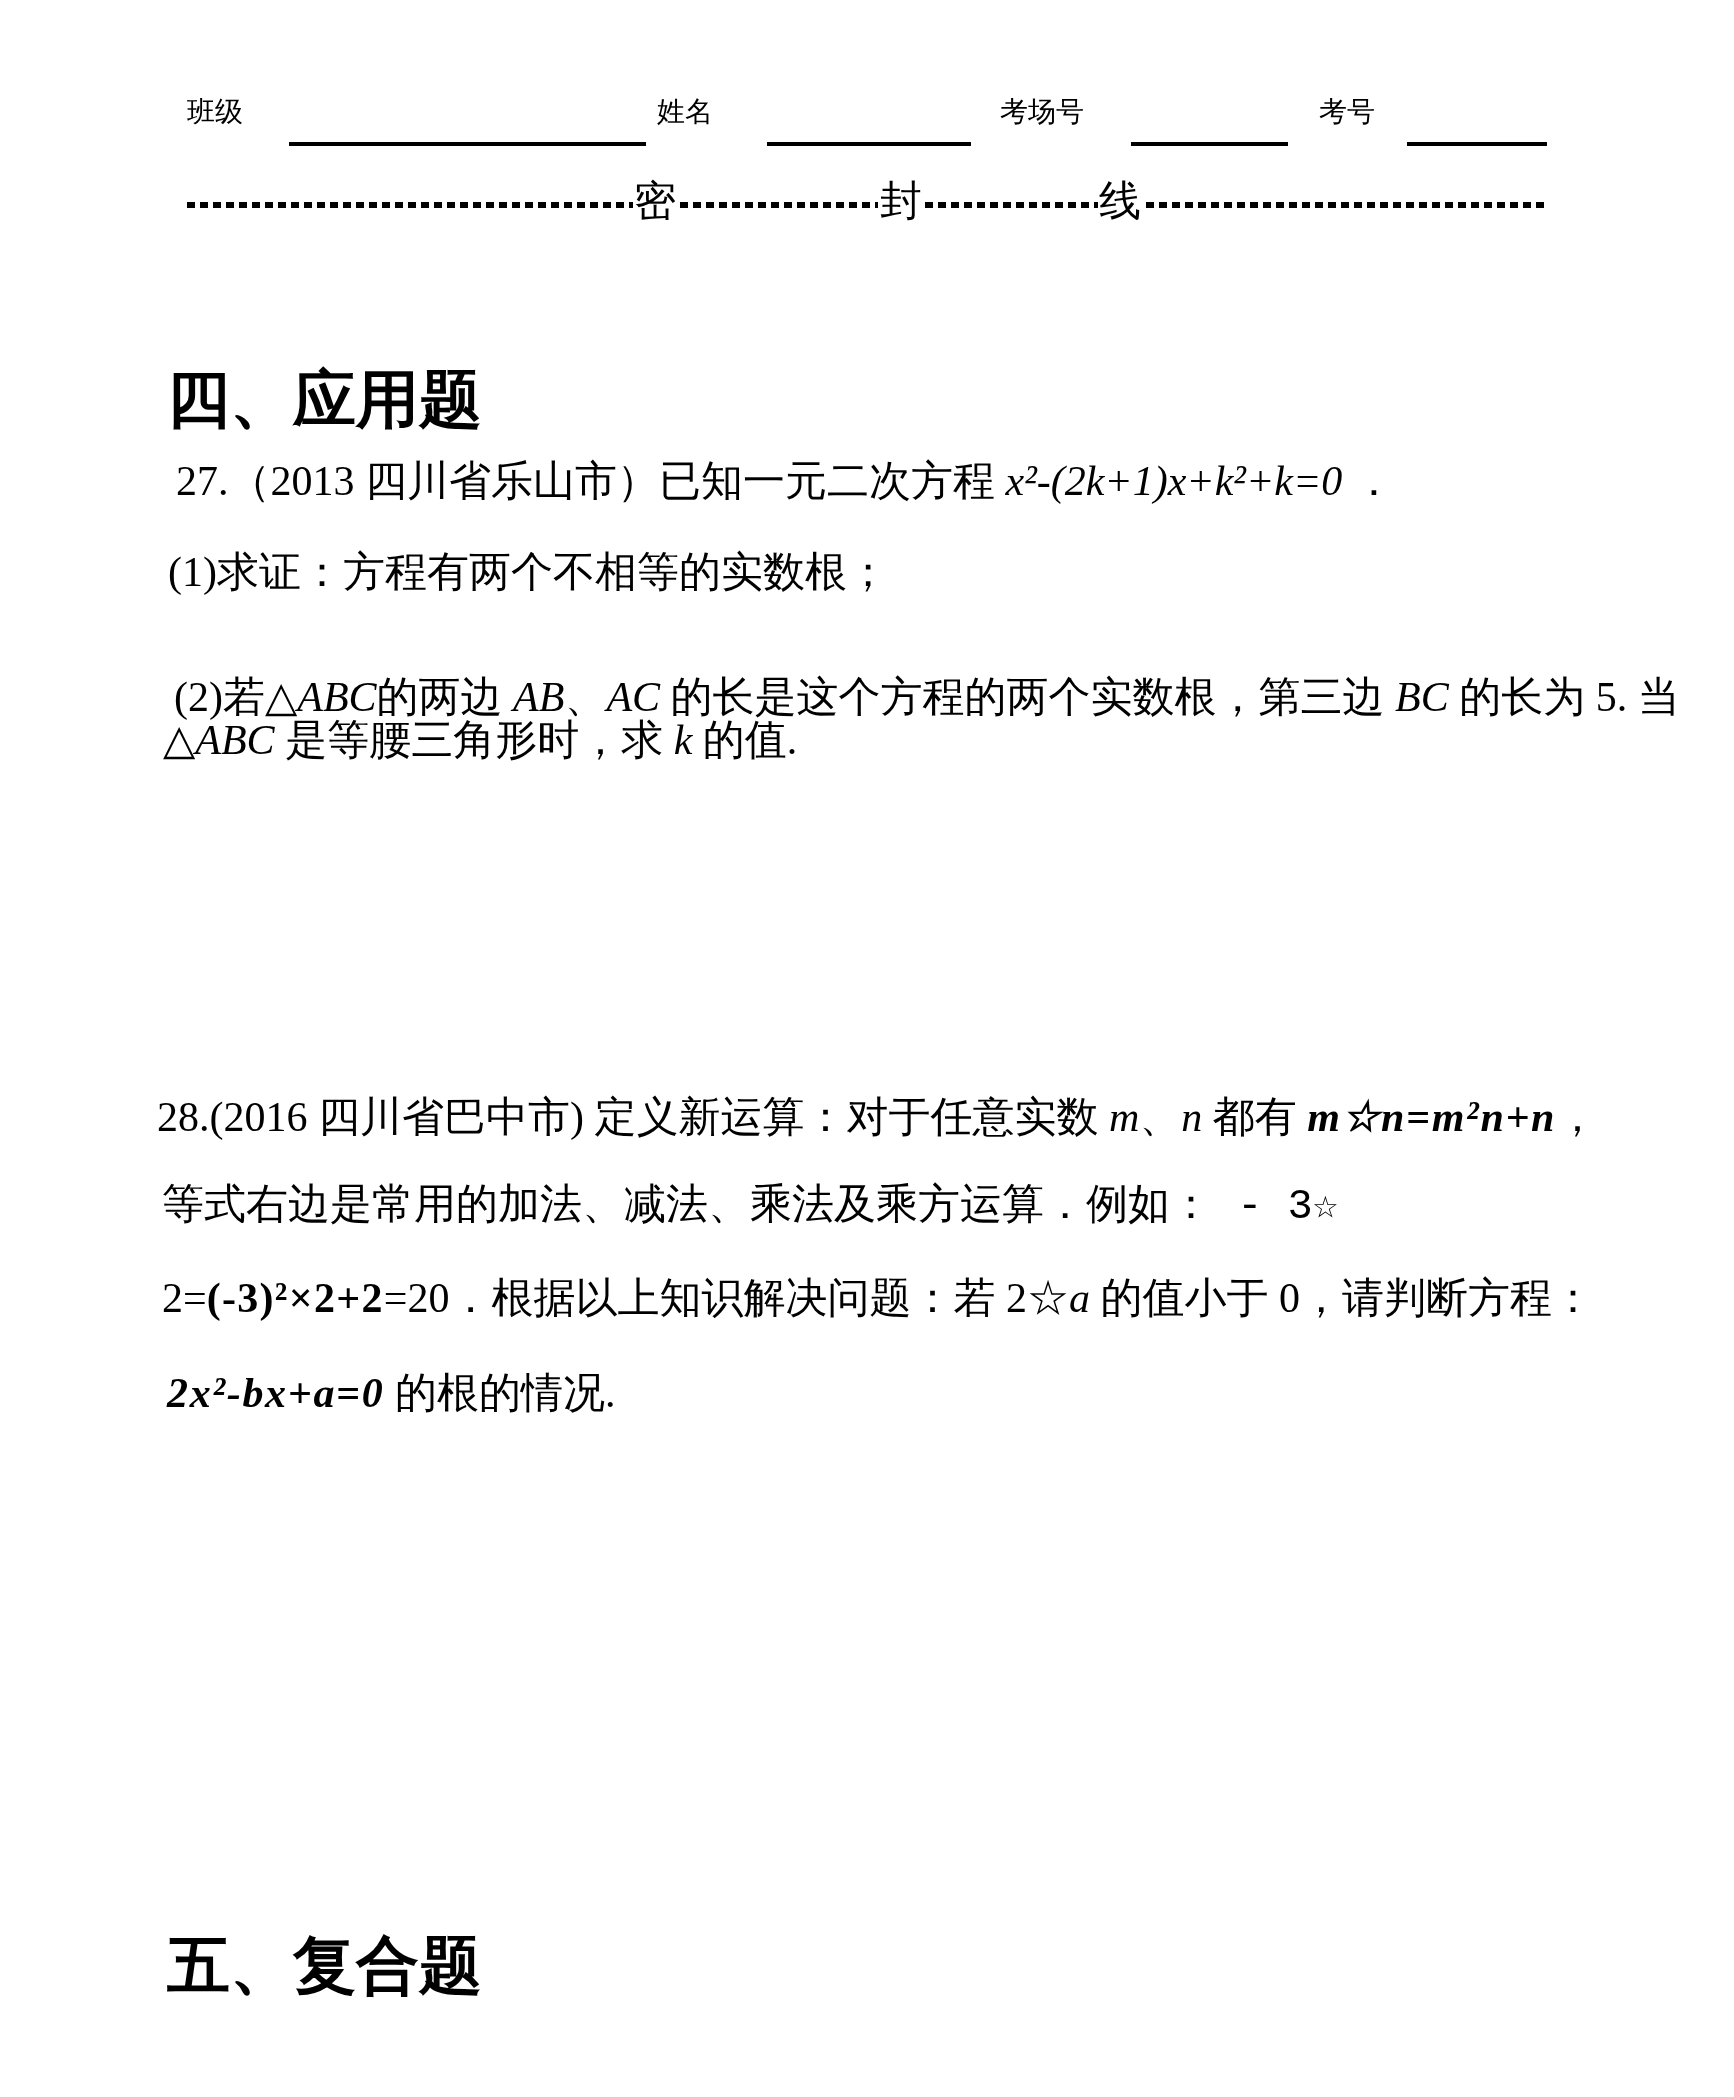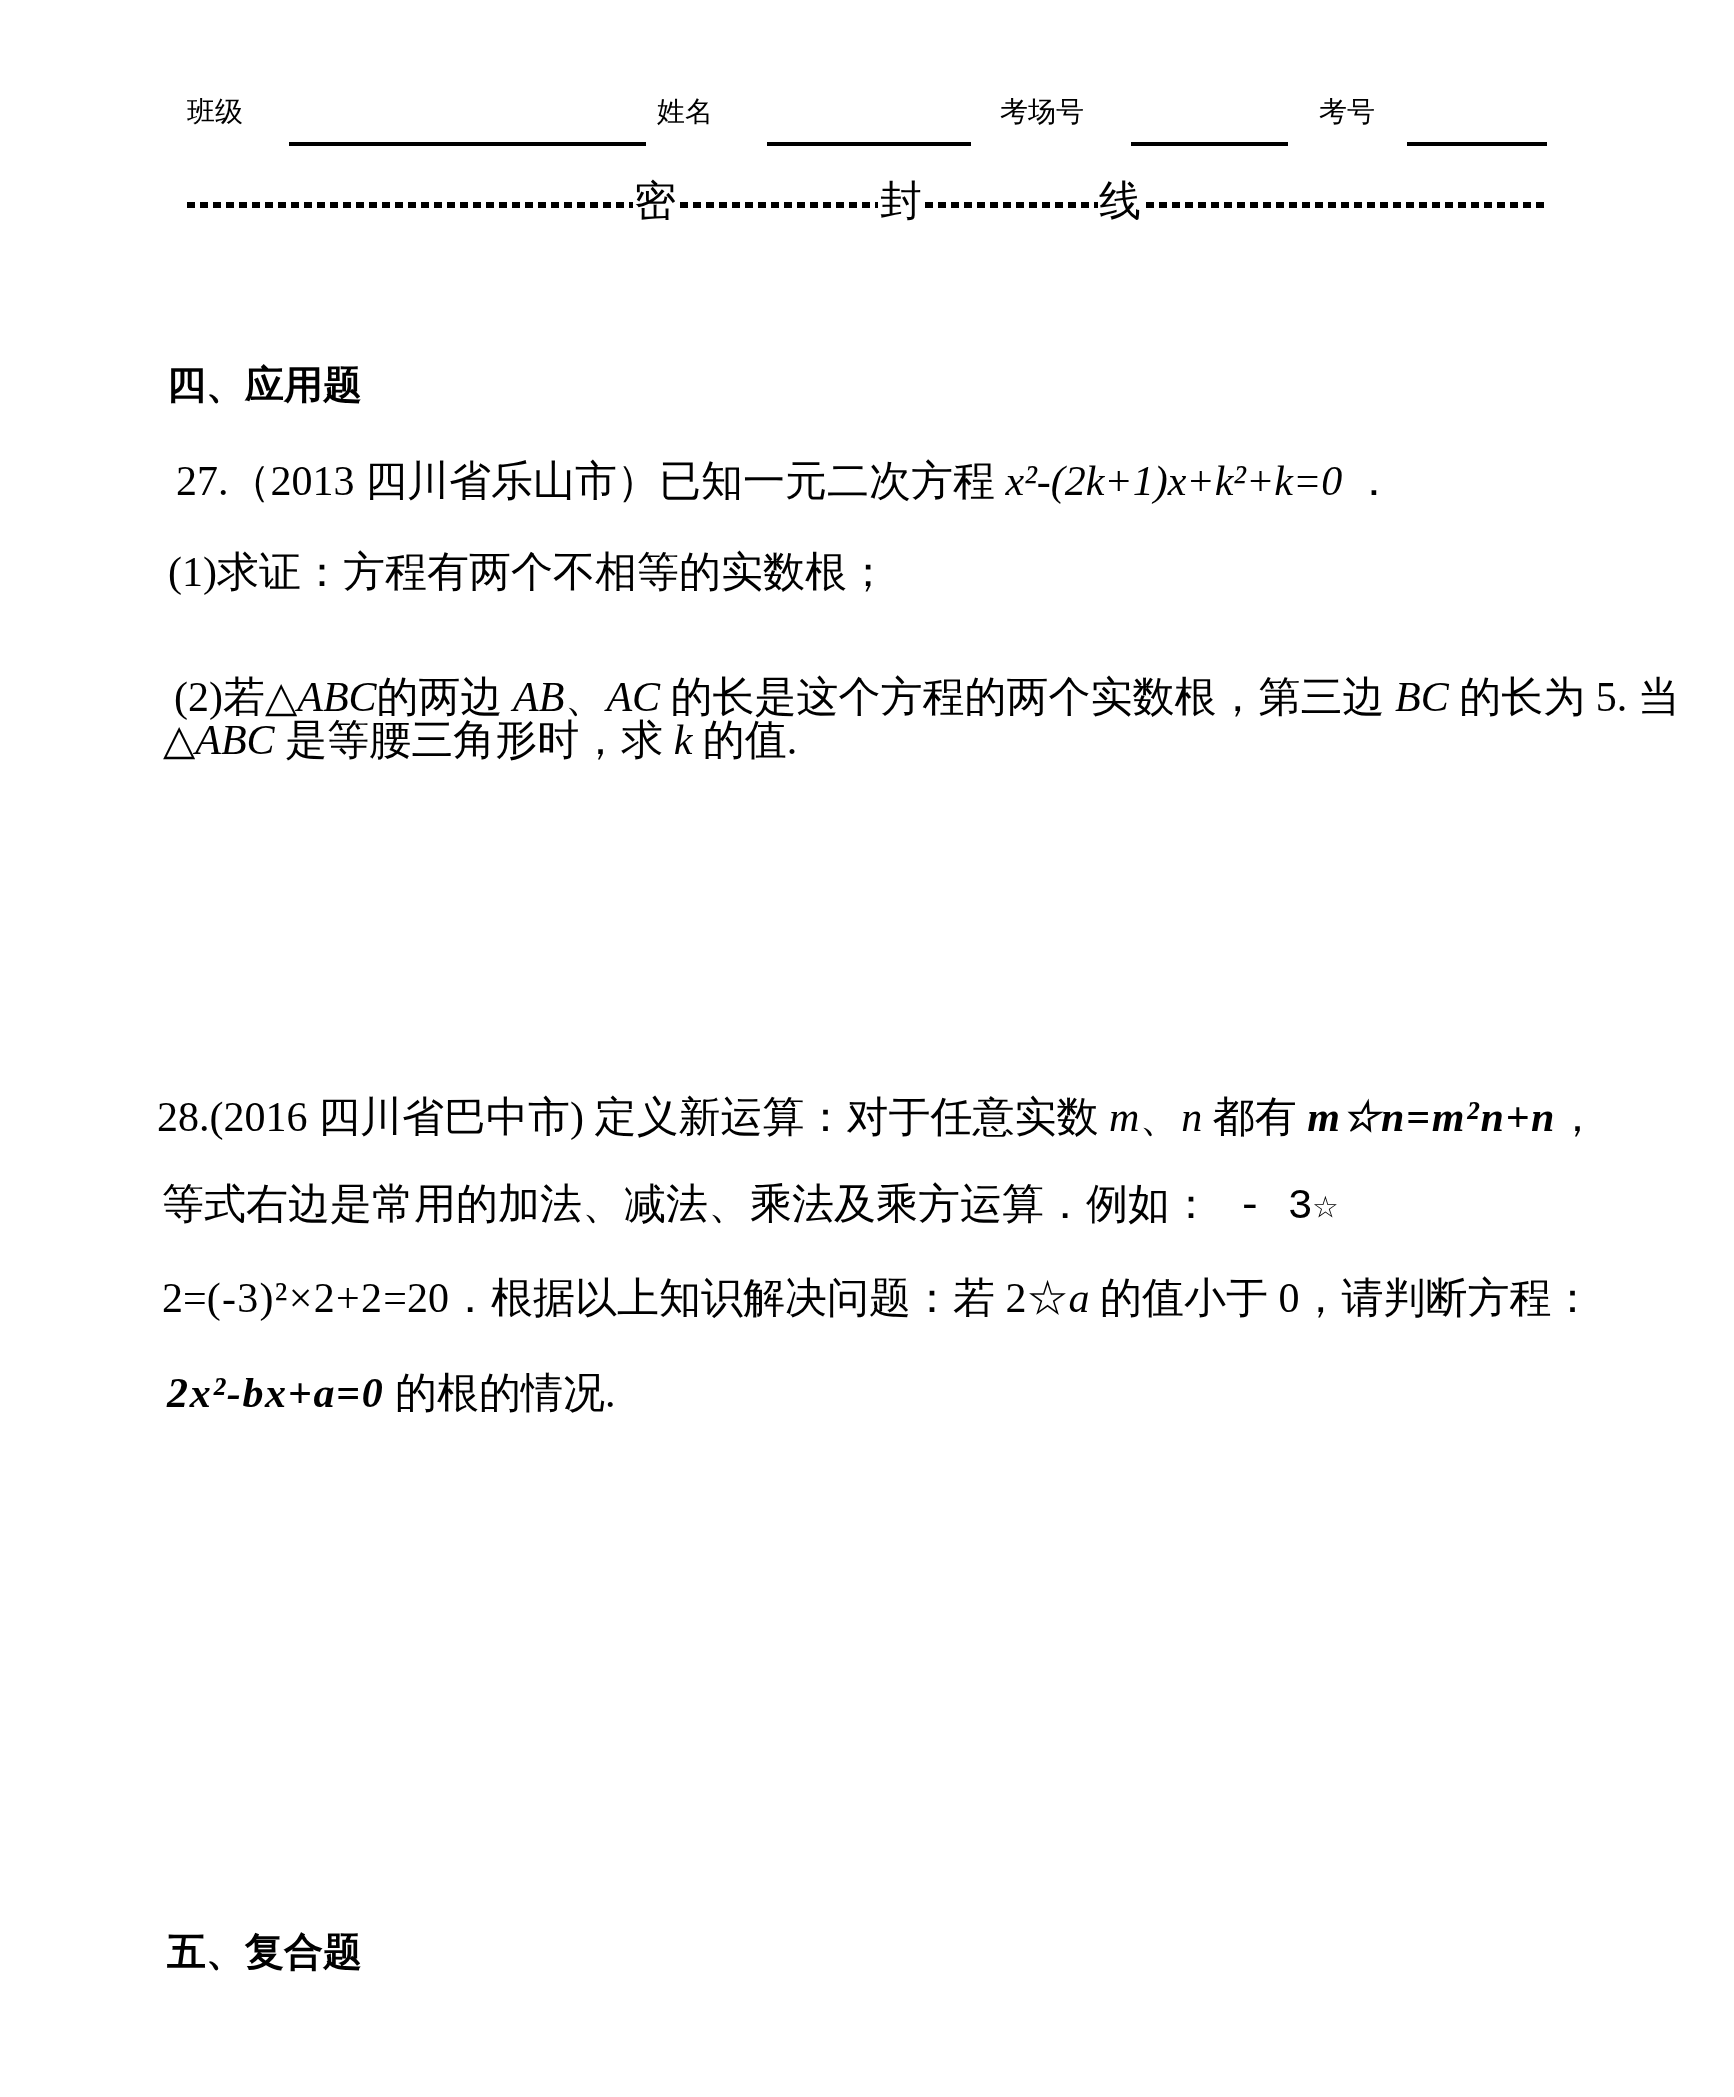--- a/index.html
+++ b/index.html
@@ -15,21 +15,21 @@
     position:absolute;
     white-space:nowrap;
     font-size:42px;
     line-height:1.25;
   }
   .heading{
     position:absolute;
     white-space:nowrap;
     font-family:"Liberation Sans","DejaVu Sans",sans-serif;
     font-weight:bold;
-    font-size:39px;
+    font-size:63px;
     line-height:1.2;
   }
   .hdr-label{
     position:absolute;
     font-size:28px;
     line-height:1;
     white-space:nowrap;
   }
   .ul-field{
     position:absolute;
@@ -41,21 +41,21 @@
     height:6.3px;
     background:repeating-linear-gradient(90deg,#000 0,#000 8.4px,transparent 8.4px,transparent 13px);
   }
   .seal-char{
     position:absolute;
     font-size:42px;
     line-height:1;
   }
   .var{font-style:italic;}
   .eq{font-style:italic;font-weight:bold;letter-spacing:1.7px;}
-  .eqn{font-weight:normal;letter-spacing:1.3px;}
+  .eqn{font-weight:bold;letter-spacing:1.3px;}
 </style>
 </head>
 <body>
 
 <div class="page">
 
   <span class="hdr-label" style="left:187px;top:98px;">班级</span>
   <div class="ul-field" style="left:289px;top:142px;width:357px;"></div>
 
   <span class="hdr-label" style="left:657px;top:98px;">姓名</span>

